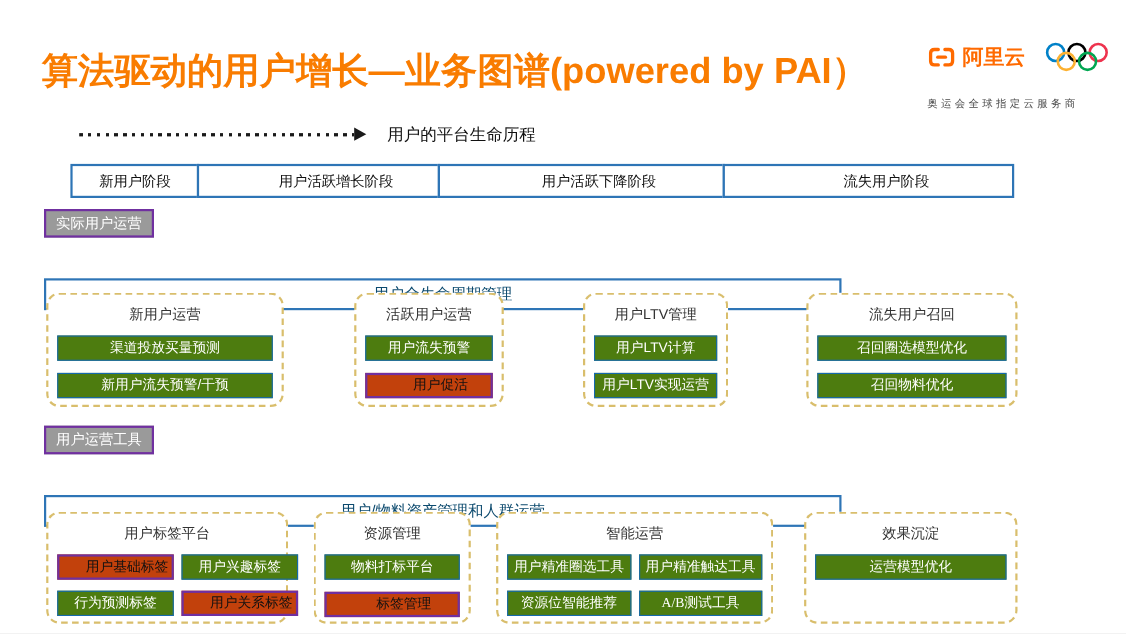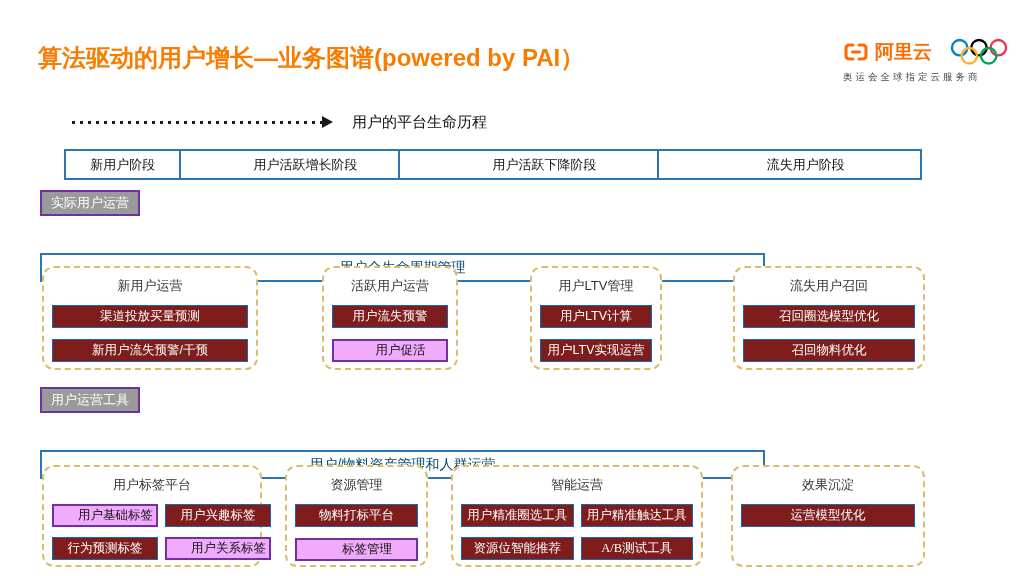--- a/index.html
+++ b/index.html
@@ -1,24 +1,24 @@
 <!DOCTYPE html>
 <html><head>
 <meta charset="utf-8">
 <style>
   html,body{margin:0;padding:0;background:#e8e8e8;font-family:"Liberation Sans","DejaVu Sans",sans-serif;}
   #slide{position:relative;width:1024px;height:576px;background:#ffffff;overflow:hidden;margin:0 auto;}
 
-  .title{position:absolute;left:38px;top:42px;font-size:24px;font-weight:700;color:#F97C00;white-space:nowrap;}
+  .title{position:absolute;left:38px;top:42px;font-size:33px;font-weight:700;color:#F97C00;white-space:nowrap;}
 
   .brand{position:absolute;left:843px;top:36px;width:160px;}
   .brand-row{display:flex;align-items:center;gap:6px;height:32px;}
   .brand-name{font-size:19px;font-weight:700;color:#FF6A00;white-space:nowrap;}
   .brand-divider{width:1px;height:20px;background:#c9c9c9;margin:0 3px;}
-  .brand-tagline{margin-top:3px;font-size:9.5px;color:#4a4a4a;letter-spacing:3px;white-space:nowrap;}
+  .brand-tagline{margin-top:20px;font-size:9.5px;color:#4a4a4a;letter-spacing:3px;white-space:nowrap;}
 
   .arrow-line{position:absolute;left:72px;top:121px;width:250px;height:3px;
     background:repeating-linear-gradient(90deg,#1a1a1a 0 3px,transparent 3px 8px);}
   .arrow-head{position:absolute;left:322px;top:116px;width:0;height:0;
     border-left:11px solid #1a1a1a;border-top:6px solid transparent;border-bottom:6px solid transparent;}
   .arrow-label{position:absolute;left:352px;top:113px;font-size:15px;color:#111;white-space:nowrap;}
 
   .stage-row{position:absolute;left:40px;top:149px;width:882px;height:31px;display:flex;}
   .stage{border:2px solid #2E75B6;background:#fff;box-sizing:border-box;display:flex;align-items:center;justify-content:center;
     font-size:13px;color:#111;white-space:nowrap;}
@@ -45,22 +45,22 @@
   .g2a{left:42px;width:220px;}
   .g2b{left:285px;width:143px;}
   .g2c{left:451px;width:252px;}
   .g2d{left:731px;width:194px;}
 
   .group-title{text-align:center;font-size:13px;color:#333;margin:2px 0 10px;white-space:nowrap;}
   .items-col{display:flex;flex-direction:column;gap:11px;align-items:center;}
   .items-grid{display:grid;grid-template-columns:1fr 1fr;gap:10px 7px;font-family:Liberation Serif, serif;}
   .chip{box-sizing:border-box;height:23px;width:100%;display:flex;align-items:center;justify-content:center;
     font-size:12.5px;white-space:nowrap;padding:0 3px;}
-  .chip.solid{background:#7f1d1d;color:#fff;border:1px solid #1569ad;}
-  .chip.outline{background:#f0abfc;color:#111;border:2px solid #7030A0;padding-left:24px;}
+  .chip.solid{background:#4d7c0f;color:#fff;border:1px solid #1569ad;}
+  .chip.outline{background:#c2410c;color:#111;border:2px solid #7030A0;padding-left:24px;}
 </style>
 </head>
 <body>
 
 <div id="slide">
 
   <div class="title">算法驱动的用户增长—业务图谱(powered by PAI）</div>
 
   <div class="brand">
     <div class="brand-row">

